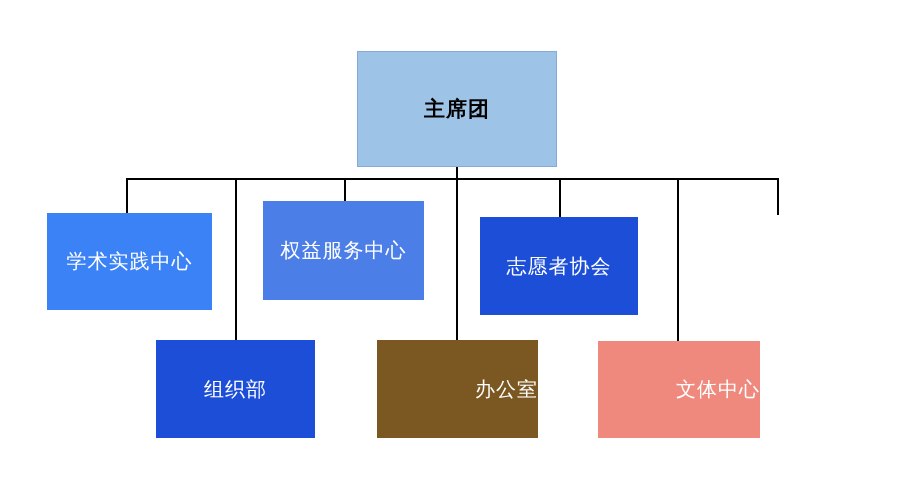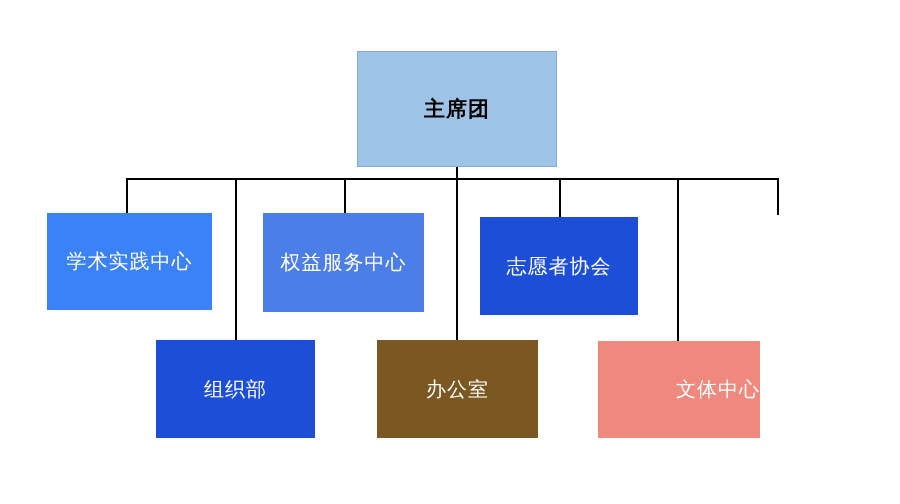--- a/index.html
+++ b/index.html
@@ -32,25 +32,25 @@
     font-weight: bold;
     border: 1px solid #86A9D8;
   }
   .line {
     position: absolute;
   }
 
   
   .n-root    { left: 357px; top:  51px; width: 200px; height: 116px; }
   .n-r2-0    { left:  47px; top: 213px; width: 165px; height: 97px; }
-  .n-r2-1    { left: 263px; top: 213px; width: 161px; height: 99px; }
+  .n-r2-1    { left: 263px; top: 201px; width: 161px; height: 99px; }
   .n-r2-2    { left: 480px; top: 217px; width: 158px; height: 98px; }
   .n-r2-3    { left: 697px; top: 214px; width: 160px; height: 98px; }
   .n-r3-0    { left: 156px; top: 340px; width: 159px; height: 98px; }
-  .n-r3-1    { left: 377px; top: 340px; width: 161px; height: 98px; }
+  .n-r3-1    { left: 377px; top: 340px; width: 161px; height: 98px; justify-content: flex-end; }
   .n-r3-2    { left: 598px; top: 341px; width: 162px; height: 97px; }
 
   
   .l-root-drop { left: 456px; top: 146px; width: 2px;   height: 34px; }
   .l-bus       { left: 126px; top: 178px; width: 653px; height: 2px;  }
   .l-drop-0    { left: 126px; top: 178px; width: 2px;   height: 36px; }
   .l-drop-1    { left: 235px; top: 178px; width: 2px;   height: 163px;}
   .l-drop-2    { left: 344px; top: 178px; width: 2px;   height: 36px; }
   .l-drop-3    { left: 456px; top: 178px; width: 2px;   height: 163px;}
   .l-drop-4    { left: 559px; top: 178px; width: 2px;   height: 40px; }

